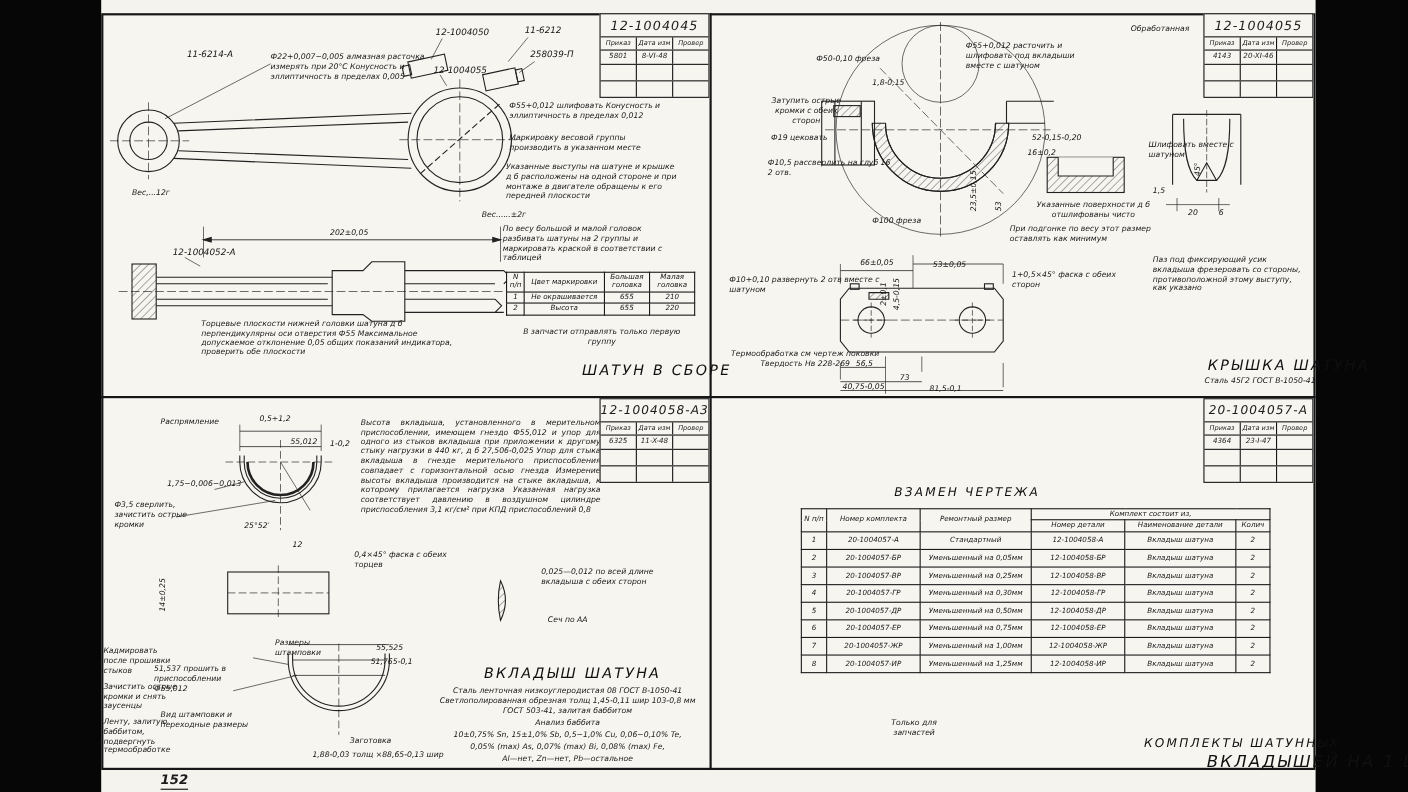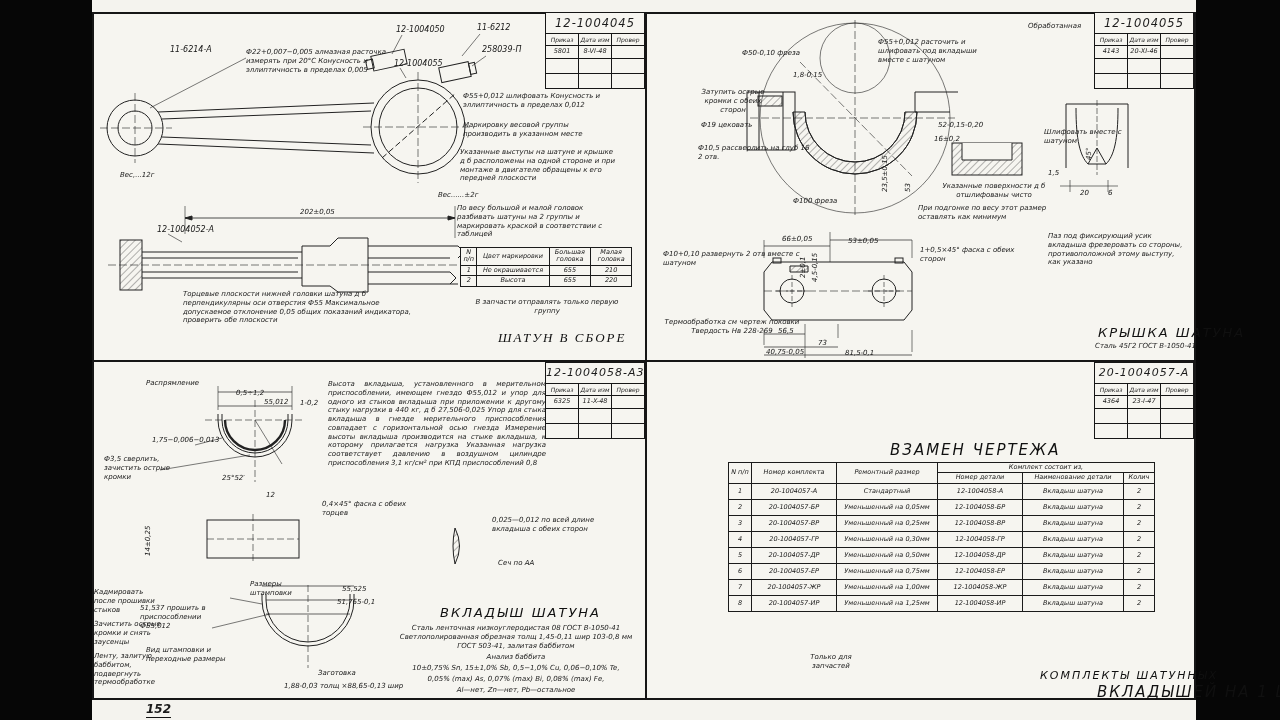--- a/index.html
+++ b/index.html
@@ -182,21 +182,21 @@
     </tr>
         <tr style="">
       <td>2</td>
           <td>Высота</td>
       <td>655</td>
           <td>220</td>
     </tr>
       </tbody>
 </table>
 <div class="ann ann-c" style="left:468px;top:298px;width:158px;">В запчасти отправлять только первую группу</div>
-<div class="qtitle" style="left:498px;top:331px;font-family:Liberation Serif, serif;">ШАТУН В СБОРЕ</div>
+<div class="qtitle" style="left:529px;top:331px;">ШАТУН В СБОРЕ</div>
 
 <div class="tb" style="left:545px;top:12px;">
   <div class="num">12-1004045</div>
   <div class="row">
         <div class="c hd">Приказ</div>
         <div class="c hd">Дата изм</div>
         <div class="c hd">Провер</div>
       </div>
   <div class="row">
         <div class="c vl">5801</div>
@@ -267,21 +267,21 @@
         <div class="c em"></div>
       </div>
   <div class="row">
         <div class="c em"></div>
         <div class="c em"></div>
         <div class="c em"></div>
       </div>
 </div>
 
 <div class="dim" style="left:146px;top:380px;">Распрямление</div>
-<div class="dim" style="left:236px;top:390px;">0,5÷1,2</div>
+<div class="dim" style="left:236px;top:378px;">0,5÷1,2</div>
 <div class="dim" style="left:236px;top:399px;margin-left:28px;">55,012</div>
 <div class="dim" style="left:300px;top:400px;">1-0,2</div>
 <div class="dim" style="left:152px;top:437px;">1,75−0,006−0,013</div>
 <div class="ann" style="left:104px;top:455px;width:82px;">Ф3,5 сверлить, зачистить острые кромки</div>
 <div class="dim" style="left:222px;top:475px;">25°52′</div>
 <div class="dim" style="left:266px;top:492px;">12</div>
 <div class="ann" style="left:328px;top:380px;width:218px;text-align:justify;">Высота вкладыша, установленного в мерительном приспособлении, имеющем гнездо Ф55,012 и упор для одного из стыков вкладыша при приложении к другому стыку нагрузки в 440 кг, д б 27,506-0,025 Упор для стыка вкладыша в гнезде мерительного приспособления совпадает с горизонтальной осью гнезда Измерение высоты вкладыша производится на стыке вкладыша, к которому прилагается нагрузка Указанная нагрузка соответствует давлению в воздушном цилиндре приспособления 3,1 кг/см² при КПД приспособлений 0,8</div>
 <div class="ann" style="left:322px;top:500px;width:96px;">0,4×45° фаска с обеих торцев</div>
 <div class="dim rot" style="left:145px;top:556px;">14±0,25</div>
 <div class="ann" style="left:492px;top:516px;width:122px;">0,025—0,012 по всей длине вкладыша с обеих сторон</div>
@@ -323,21 +323,21 @@
         <div class="c em"></div>
         <div class="c em"></div>
       </div>
   <div class="row">
         <div class="c em"></div>
         <div class="c em"></div>
         <div class="c em"></div>
       </div>
 </div>
 
-<div class="qtitle" style="left:890px;top:442px;font-size:15px;">ВЗАМЕН  ЧЕРТЕЖА</div>
+<div class="qtitle" style="left:813px;top:442px;font-size:11px;">ВЗАМЕН  ЧЕРТЕЖА</div>
 
 <table class="dtable" style="left:728px;top:462px;">
   <tbody>
         <tr>
     <th rowspan="2" style="width:18px;">N п/п</th>
     <th rowspan="2" style="width:80px;">Номер комплекта</th>
     <th rowspan="2" style="width:96px;">Ремонтный размер</th>
     <th colspan="3">Комплект состоит из,</th>
   </tr>
   <tr>

